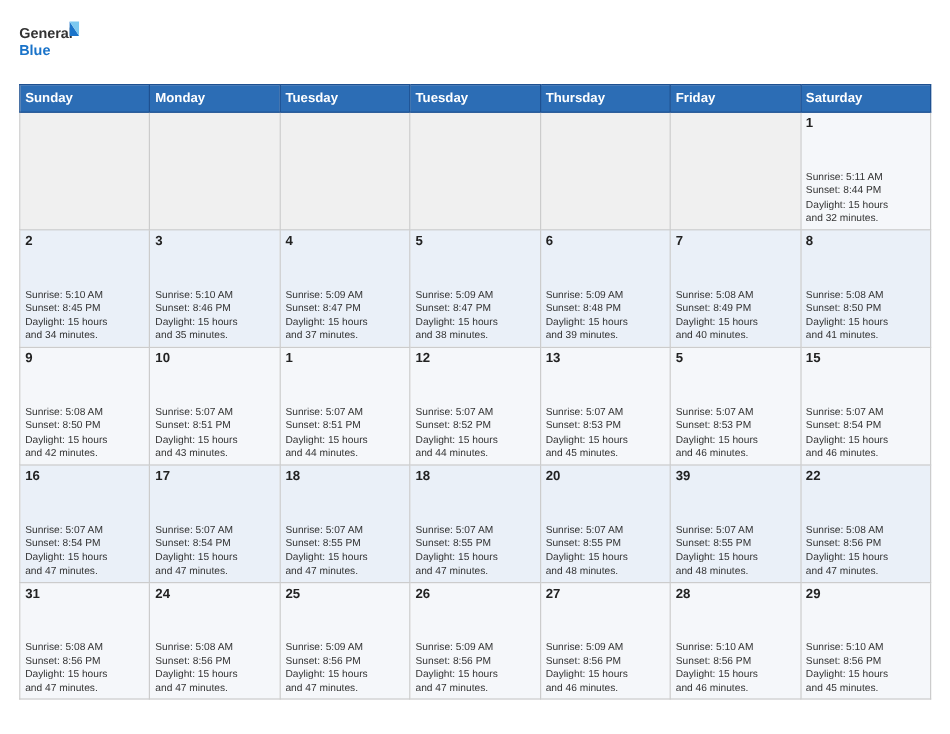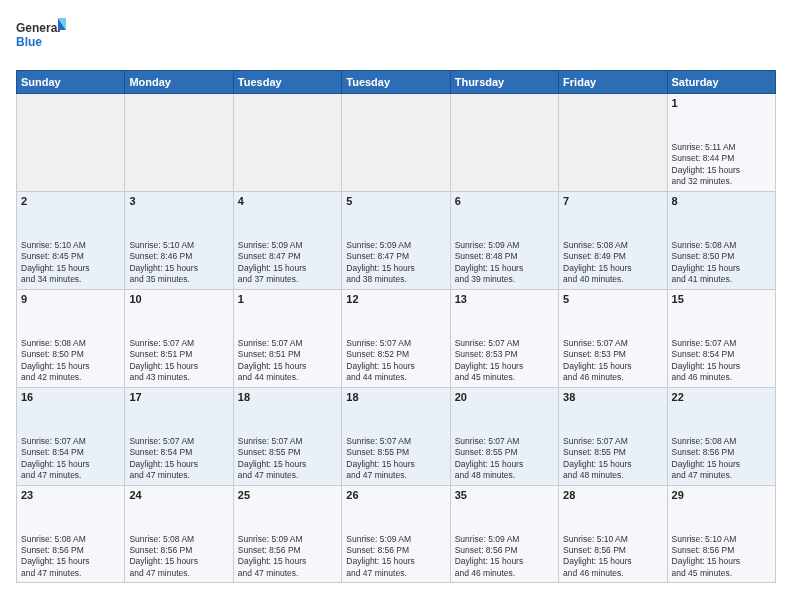--- a/index.html
+++ b/index.html
@@ -256,37 +256,37 @@
 and 47 minutes.</div>
         </td>
         <td>
           <span class="day-number">20</span>
           <div class="day-info" style="white-space: pre-line;">Sunrise: 5:07 AM
 Sunset: 8:55 PM
 Daylight: 15 hours
 and 48 minutes.</div>
         </td>
         <td>
-          <span class="day-number">38</span>
+          <span class="day-number">39</span>
           <div class="day-info" style="white-space: pre-line;">Sunrise: 5:07 AM
 Sunset: 8:55 PM
 Daylight: 15 hours
 and 48 minutes.</div>
         </td>
         <td>
           <span class="day-number">22</span>
           <div class="day-info" style="white-space: pre-line;">Sunrise: 5:08 AM
 Sunset: 8:56 PM
 Daylight: 15 hours
 and 47 minutes.</div>
         </td>
       </tr>
       <tr>
         <td>
-          <span class="day-number">23</span>
+          <span class="day-number">31</span>
           <div class="day-info" style="white-space: pre-line;">Sunrise: 5:08 AM
 Sunset: 8:56 PM
 Daylight: 15 hours
 and 47 minutes.</div>
         </td>
         <td>
           <span class="day-number">24</span>
           <div class="day-info" style="white-space: pre-line;">Sunrise: 5:08 AM
 Sunset: 8:56 PM
 Daylight: 15 hours
@@ -300,21 +300,21 @@
 and 47 minutes.</div>
         </td>
         <td>
           <span class="day-number">26</span>
           <div class="day-info" style="white-space: pre-line;">Sunrise: 5:09 AM
 Sunset: 8:56 PM
 Daylight: 15 hours
 and 47 minutes.</div>
         </td>
         <td>
-          <span class="day-number">35</span>
+          <span class="day-number">27</span>
           <div class="day-info" style="white-space: pre-line;">Sunrise: 5:09 AM
 Sunset: 8:56 PM
 Daylight: 15 hours
 and 46 minutes.</div>
         </td>
         <td>
           <span class="day-number">28</span>
           <div class="day-info" style="white-space: pre-line;">Sunrise: 5:10 AM
 Sunset: 8:56 PM
 Daylight: 15 hours

